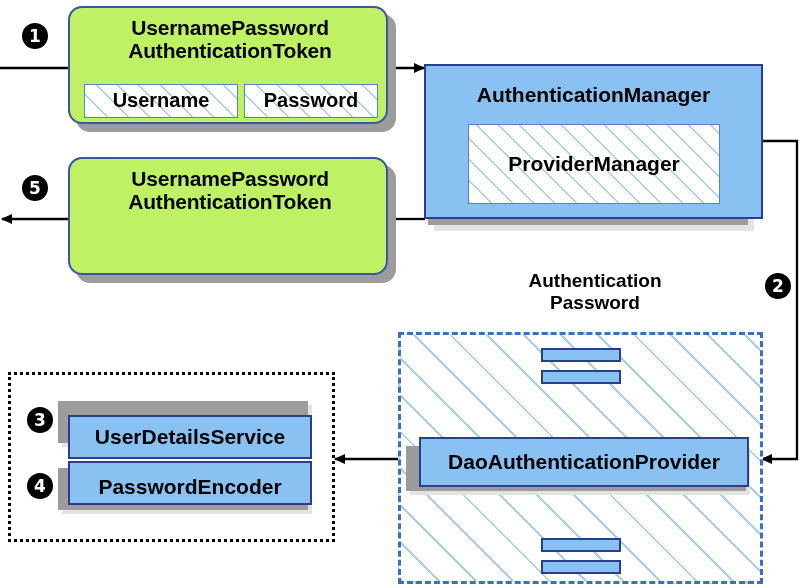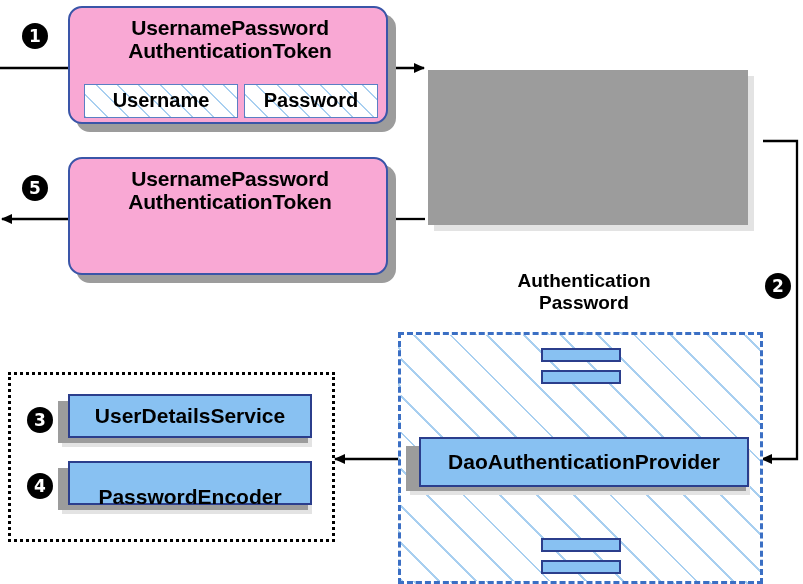--- a/index.html
+++ b/index.html
@@ -5,21 +5,21 @@
   html,body{margin:0;padding:0;background:#ffffff;}
   body{width:803px;height:584px;position:relative;overflow:hidden;
        font-family:"Liberation Sans","DejaVu Sans",sans-serif;}
   #stage{position:absolute;left:0;top:0;width:803px;height:584px;}
   svg.layer{position:absolute;left:0;top:0;width:803px;height:584px;pointer-events:none;}
 
   .node{position:absolute;box-sizing:border-box;}
 
   
   .blue{background:#88c1f2;border:2px solid #2b3e8c;}
-  .blue-round{background:#f9a8d4;border:2px solid #3a55a8;border-radius:14px;}
+  .blue-round{background:#bef264;border:2px solid #3a55a8;border-radius:14px;}
   .shadow{position:absolute;background:#9c9c9c;}
   .shadow2{position:absolute;background:#e3e3e3;}
 
   
   .hatch{
     background-color:#ffffff;
     background-image:repeating-linear-gradient(45deg,
       #a8cff0 0px,#a8cff0 1.4px,
       rgba(255,255,255,0) 1.4px,rgba(255,255,255,0) 15px);
     border:1px solid #5b7fc4;
@@ -95,32 +95,38 @@
     <div class="node hatch" style="left:174px;top:76px;width:134px;height:34px;">
       <div class="label chip-text" style="left:0;top:0;width:100%;height:100%;">Password</div>
     </div>
     <div class="node hatch" style="left:14px;top:76px;width:154px;height:34px;">
       <div class="label chip-text" style="left:0;top:0;width:100%;height:100%;">Username</div>
     </div>
   </div>
 
   <div class="shadow2" style="left:434px;top:76px;width:320px;height:155px;"></div>
   <div class="shadow" style="left:428px;top:70px;width:320px;height:155px;"></div>
+  <div class="node blue" style="left:424px;top:64px;width:339px;height:155px;">
+    <div class="label title-1l" style="left:0;top:14px;width:100%;height:30px;">AuthenticationManager</div>
+    <div class="node hatch" style="left:42px;top:58px;width:252px;height:80px;">
+      <div class="label node-text" style="left:0;top:0;width:100%;height:100%;">ProviderManager</div>
+    </div>
+  </div>
 
   <div class="bullet" style="left:22px;top:175px;">5</div>
 
   <div class="shadow" style="left:76px;top:165px;width:320px;height:118px;border-radius:14px;"></div>
   <div class="node blue-round" style="left:68px;top:157px;width:320px;height:118px;">
     <div class="label title-2l" style="left:0;top:4px;width:320px;height:56px;flex-direction:column;">
       <span>UsernamePassword</span>
       <span>AuthenticationToken</span>
     </div>
   </div>
 
-  <div class="label section-title" style="left:478px;top:264px;width:212px;height:56px;flex-direction:column;">
+  <div class="label section-title" style="left:489px;top:264px;width:212px;height:56px;flex-direction:column;">
     <span>Authentication</span>
     <span>Password</span>
   </div>
 
   <div class="bullet" style="left:765px;top:273px;">2</div>
 
   <div class="node hatch-area" style="left:398px;top:332px;width:365px;height:252px;"></div>
 
   <div class="node blue" style="left:541px;top:348px;width:80px;height:14px;"></div>
   <div class="node blue" style="left:541px;top:370px;width:80px;height:14px;"></div>
@@ -132,24 +138,24 @@
   </div>
 
   <div class="node blue" style="left:541px;top:538px;width:80px;height:14px;"></div>
   <div class="node blue" style="left:541px;top:560px;width:80px;height:14px;"></div>
 
   <div class="node dotbox" style="left:8px;top:372px;width:327px;height:170px;"></div>
 
   <div class="bullet" style="left:27px;top:407px;">3</div>
   <div class="shadow2" style="left:62px;top:405px;width:250px;height:42px;"></div>
   <div class="shadow" style="left:58px;top:401px;width:250px;height:42px;"></div>
-  <div class="node blue" style="left:68px;top:394px;width:244px;height:44px;">
+  <div class="node blue" style="left:68px;top:415px;width:244px;height:44px;">
     <div class="label node-text" style="left:0;top:0;width:100%;height:100%;">UserDetailsService</div>
   </div>
 
   <div class="bullet" style="left:27px;top:473px;">4</div>
   <div class="shadow2" style="left:62px;top:472px;width:250px;height:42px;"></div>
   <div class="shadow" style="left:58px;top:468px;width:250px;height:42px;"></div>
   <div class="node blue" style="left:68px;top:461px;width:244px;height:44px;">
-    <div class="label node-text" style="left:0;top:14px;width:100%;height:100%;text-align:center;">PasswordEncoder</div>
+    <div class="label node-text" style="left:0;top:4px;width:100%;height:100%;text-align:center;">PasswordEncoder</div>
   </div>
 
 </div>
 
 </body></html>

